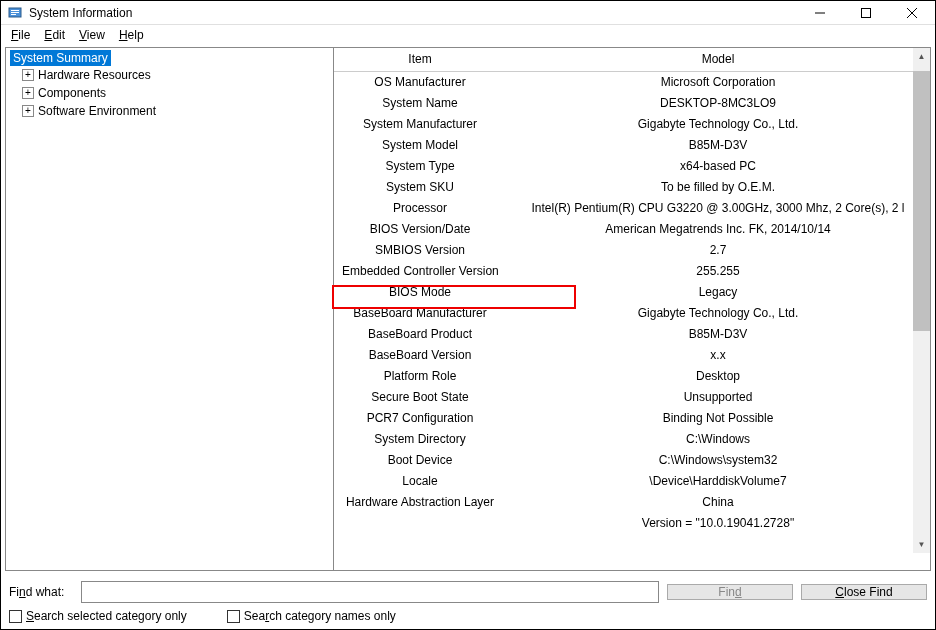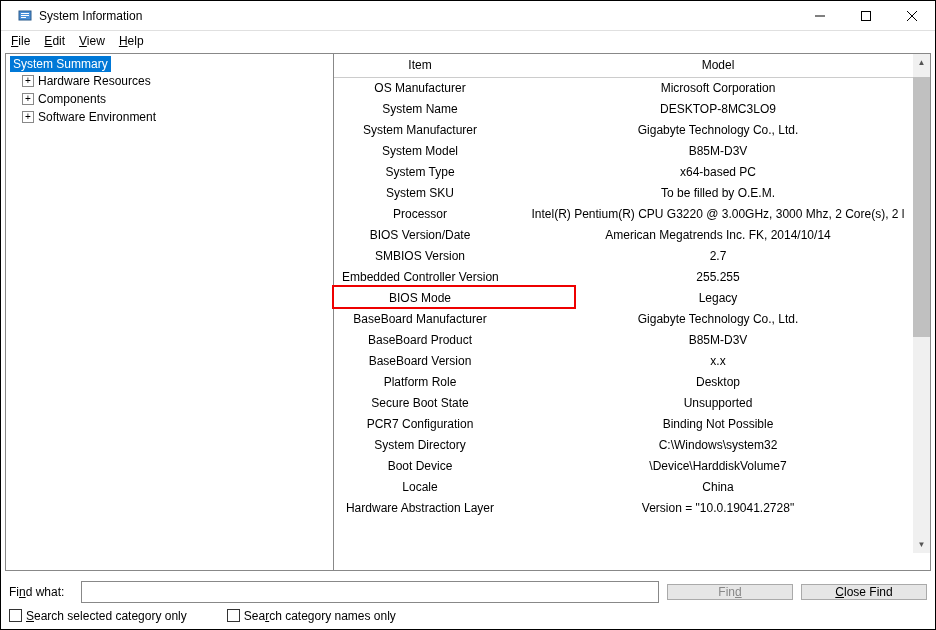--- a/index.html
+++ b/index.html
@@ -1,18 +1,18 @@
 <!DOCTYPE html>
 <html><head>
 <meta charset="utf-8">
 <style>
 * { box-sizing: border-box; margin: 0; padding: 0; }
 body { font-family: "Segoe UI", Tahoma, sans-serif; font-size: 12px; background: #fff; overflow: hidden; }
 .window { width: 936px; height: 630px; border: 1px solid #000; display: flex; flex-direction: column; background: #fff; }
-.titlebar { height: 30px; display: flex; align-items: center; padding-left: 16px; border-bottom: 1px solid #e0e0e0; }
+.titlebar { height: 24px; display: flex; align-items: center; padding-left: 6px; border-bottom: 1px solid #e0e0e0; }
 .titlebar-icon { width: 16px; height: 16px; margin-right: 6px; }
 .titlebar-text { flex: 1; font-size: 12px; }
 .titlebar-btns { display: flex; }
 .titlebar-btn { width: 46px; height: 30px; display: flex; align-items: center; justify-content: center; cursor: default; }
 .titlebar-btn svg { display: block; }
 .menubar { height: 20px; display: flex; align-items: center; padding: 0 4px; gap: 2px; }
 .menu-item { padding: 2px 6px; cursor: default; }
 .menu-item u { text-decoration: underline; }
 .content { flex: 1; display: flex; border: 1px solid #888; margin: 2px 4px 4px; min-height: 0; }
 .left-pane { width: 328px; border-right: 1px solid #888; padding: 2px; overflow: auto; }
@@ -31,21 +31,21 @@
 .vscroll { position: absolute; right: 0; top: 0; bottom: 17px; width: 17px; background: #f0f0f0; display: flex; flex-direction: column; }
 .vscroll-btn { height: 17px; display: flex; align-items: center; justify-content: center; font-size: 8px; color: #555; }
 .vscroll-thumb { width: 100%; background: #c0c0c0; }
 .bottom-panel { padding: 6px 8px; display: flex; flex-direction: column; gap: 6px; }
 .bottom-row1 { display: flex; align-items: center; gap: 8px; }
 .find-label { width: 64px; }
 .find-input { flex: 1; height: 22px; border: 1px solid #888; padding: 0 4px; font: inherit; }
 .btn { width: 126px; height: 16px; border: 1px solid #aaa; background: #e6e6e6; font: inherit; cursor: default; }
 .btn:disabled { color: #888; }
 .bottom-row2 { display: flex; gap: 40px; padding-left: 0; }
-.checkbox-wrap { display: flex; align-items: flex-start; gap: 4px; }
+.checkbox-wrap { display: flex; align-items: flex-end; gap: 4px; }
 .checkbox-box { width: 13px; height: 13px; border: 1px solid #333; display: inline-block; }
 </style>
 </head>
 <body>
 
 <div class="window">
 
   <div class="titlebar">
     <span class="titlebar-icon">
       <svg width="16" height="16" viewBox="0 0 16 16">
@@ -143,20 +143,21 @@
               <div class="table-row">American Megatrends Inc. FK, 2014/10/14</div>
               <div class="table-row">2.7</div>
               <div class="table-row">255.255</div>
               <div class="table-row">Legacy</div>
               <div class="table-row">Gigabyte Technology Co., Ltd.</div>
               <div class="table-row">B85M-D3V</div>
               <div class="table-row">x.x</div>
               <div class="table-row">Desktop</div>
               <div class="table-row">Unsupported</div>
               <div class="table-row">Binding Not Possible</div>
+              <div class="table-row">C:\Windows</div>
               <div class="table-row">C:\Windows\system32</div>
               <div class="table-row">\Device\HarddiskVolume7</div>
               <div class="table-row">China</div>
               <div class="table-row">Version = "10.0.19041.2728"</div>
             </div>
         </div>
       </div>
       <div class="vscroll">
         <div class="vscroll-btn">▲</div>
         <div style="flex:1; position:relative;">

